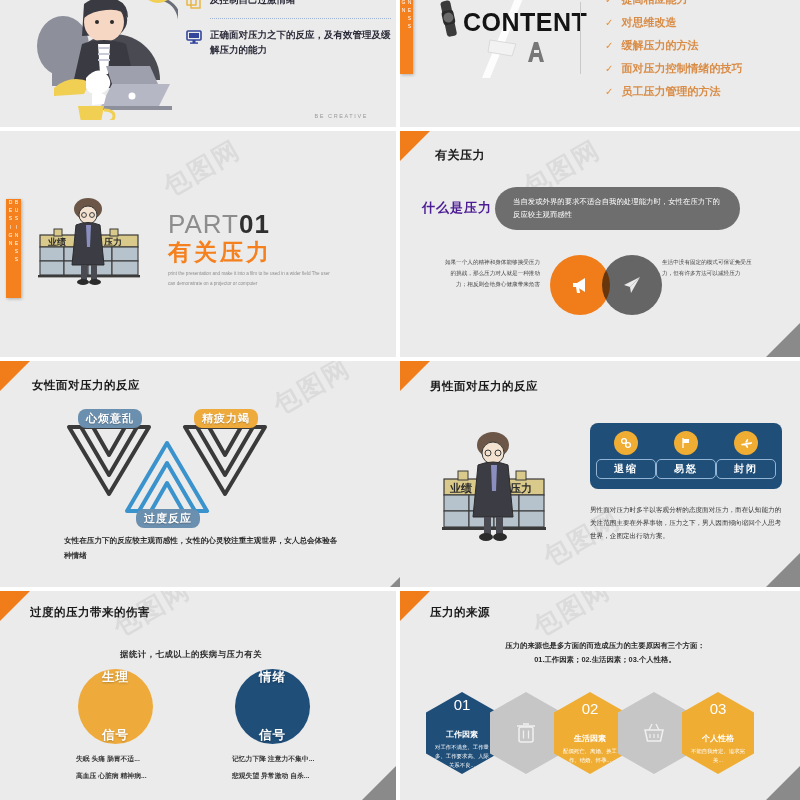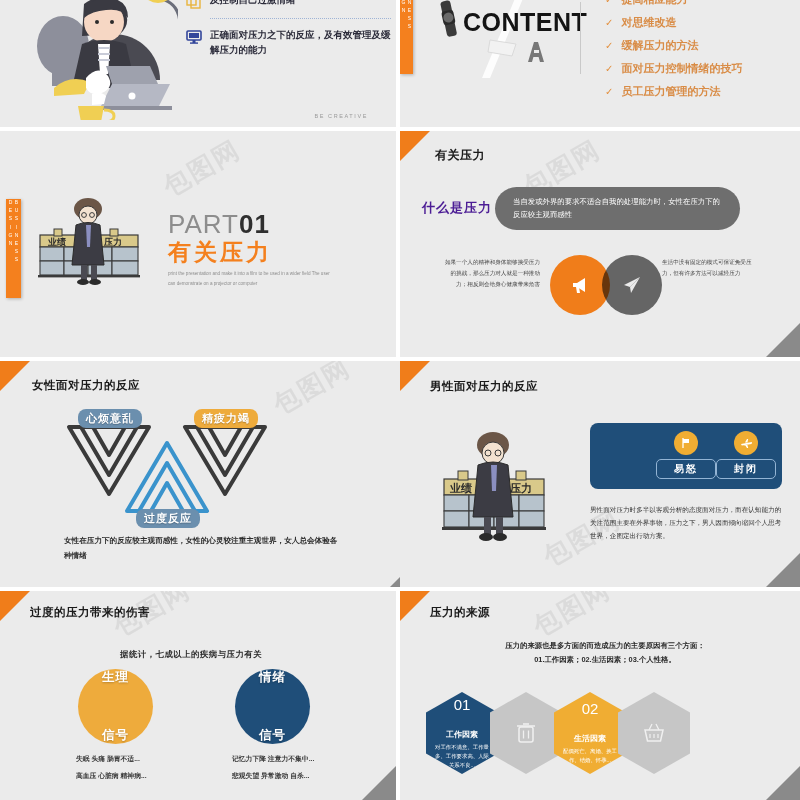--- a/index.html
+++ b/index.html
@@ -349,20 +349,30 @@
       <circle cx="68" cy="32" r="3" fill="none" stroke="#3a3a3a"></circle>
       <path d="M48 44 q15 -6 30 0 l5 52 h-40z" fill="#3c3c44" stroke="#2b2b2b"></path>
       <path d="M61 44 h6 l-1 26 h-4z" fill="#8b8fc0"></path>
       <rect x="54" y="96" width="7" height="18" fill="#4a4a52"></rect>
       <rect x="66" y="96" width="7" height="18" fill="#4a4a52"></rect>
       <ellipse cx="56" cy="116" rx="7" ry="4" fill="#2b2b2b"></ellipse>
       <ellipse cx="70" cy="116" rx="7" ry="4" fill="#2b2b2b"></ellipse>
     </svg>
 
     <div class="s6-card">
+      <div class="s6-col" style="left:6px;">
+        <div class="s6-ico">
+          <svg width="12" height="12" viewBox="0 0 12 12">
+              <circle cx="4" cy="4" r="2.4" fill="none" stroke="#fff" stroke-width="1.3"></circle>
+              <circle cx="8" cy="8" r="2.4" fill="none" stroke="#fff" stroke-width="1.3"></circle>
+              <path d="M5.6 5.6 L6.6 6.6" stroke="#fff" stroke-width="1.3"></path>
+            </svg>
+        </div>
+        <div class="s6-pill">退缩</div>
+      </div>
       <div class="s6-col" style="left:66px;">
         <div class="s6-ico">
           <svg width="12" height="12" viewBox="0 0 12 12">
               <path d="M3 1 v10" stroke="#fff" stroke-width="1.3"></path>
               <path d="M3 2 h6 v4 h-6z" fill="#fff"></path>
             </svg>
         </div>
         <div class="s6-pill">易怒</div>
       </div>
       <div class="s6-col" style="left:126px;">
@@ -434,15 +444,20 @@
     </div>
 
     <div class="hexg" style="left:218px;top:101px;">
       <svg width="22" height="20" viewBox="0 0 22 20">
         <path d="M2 7 h18 l-2.5 11 h-13z" fill="none" stroke="#f0f0f0" stroke-width="1.5"></path>
         <path d="M6 7 L9 1 M16 7 L13 1" stroke="#f0f0f0" stroke-width="1.3"></path>
         <path d="M7 11 v4 M11 11 v4 M15 11 v4" stroke="#f0f0f0" stroke-width="1.2"></path>
       </svg>
     </div>
 
+    <div class="hex" style="left:282px;top:101px;background:#f0ad33;">
+      <div class="num">03</div>
+      <div class="lb">个人性格</div>
+      <div class="ds">不能自我肯定、追求完美...</div>
+    </div>
   </div>
 
 </div>
 
 </body></html>

